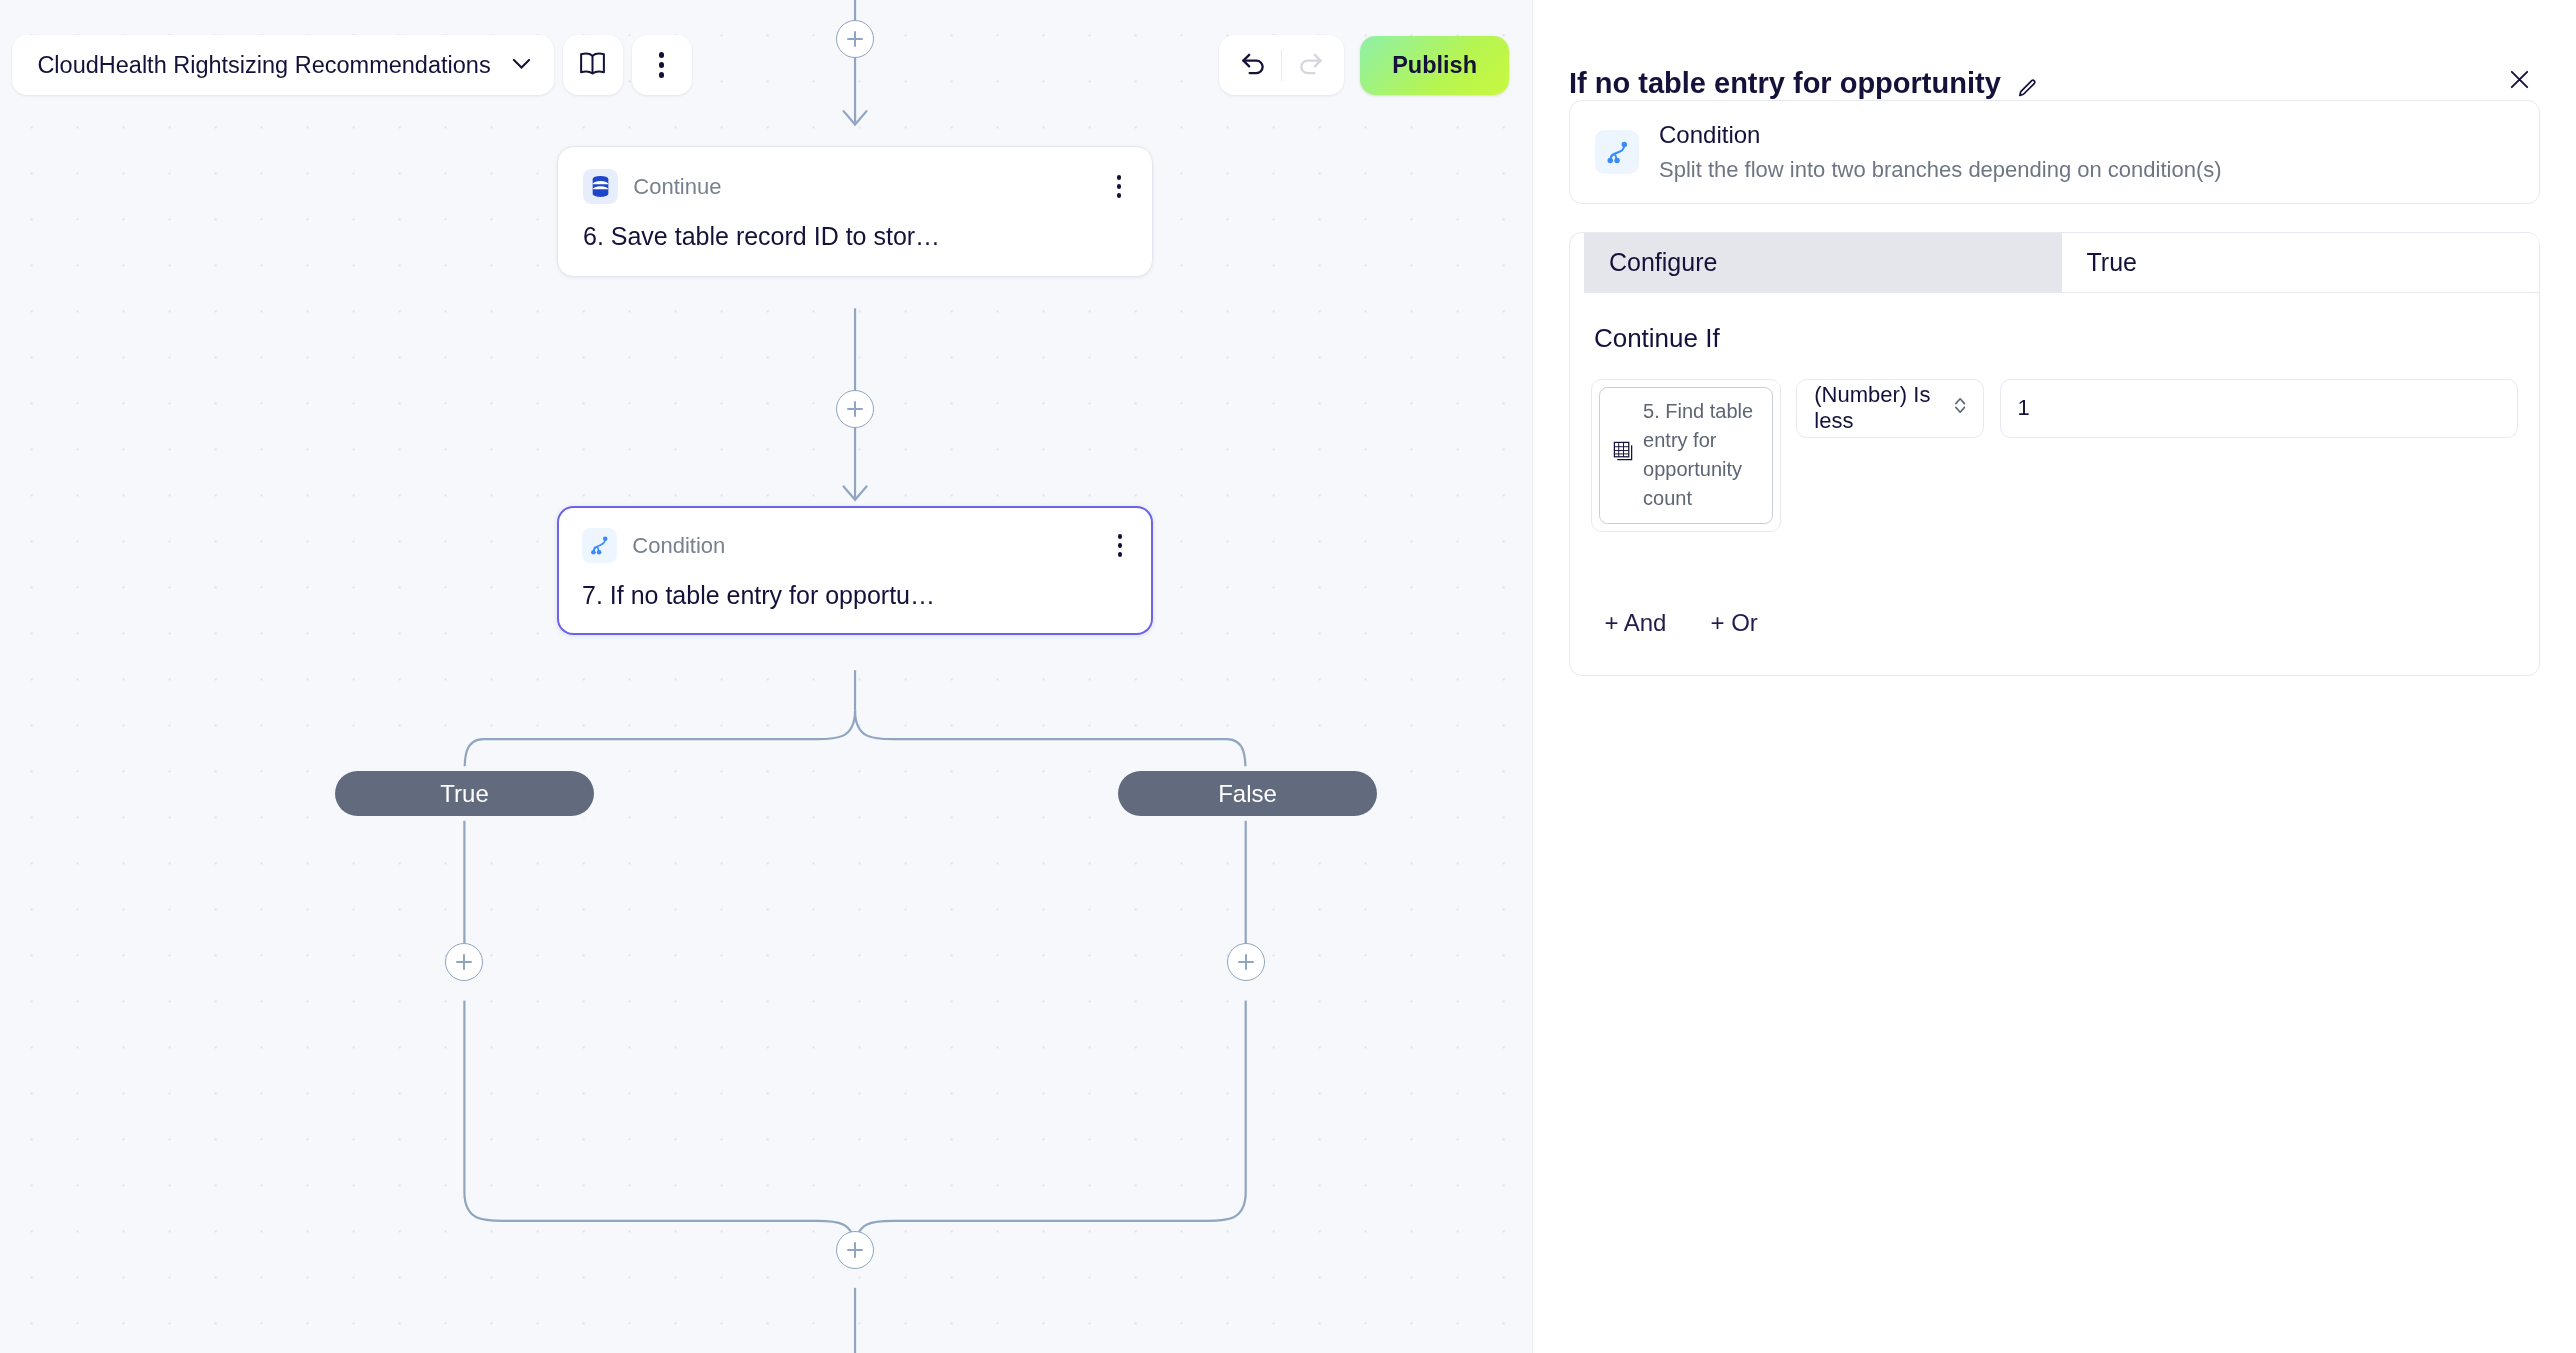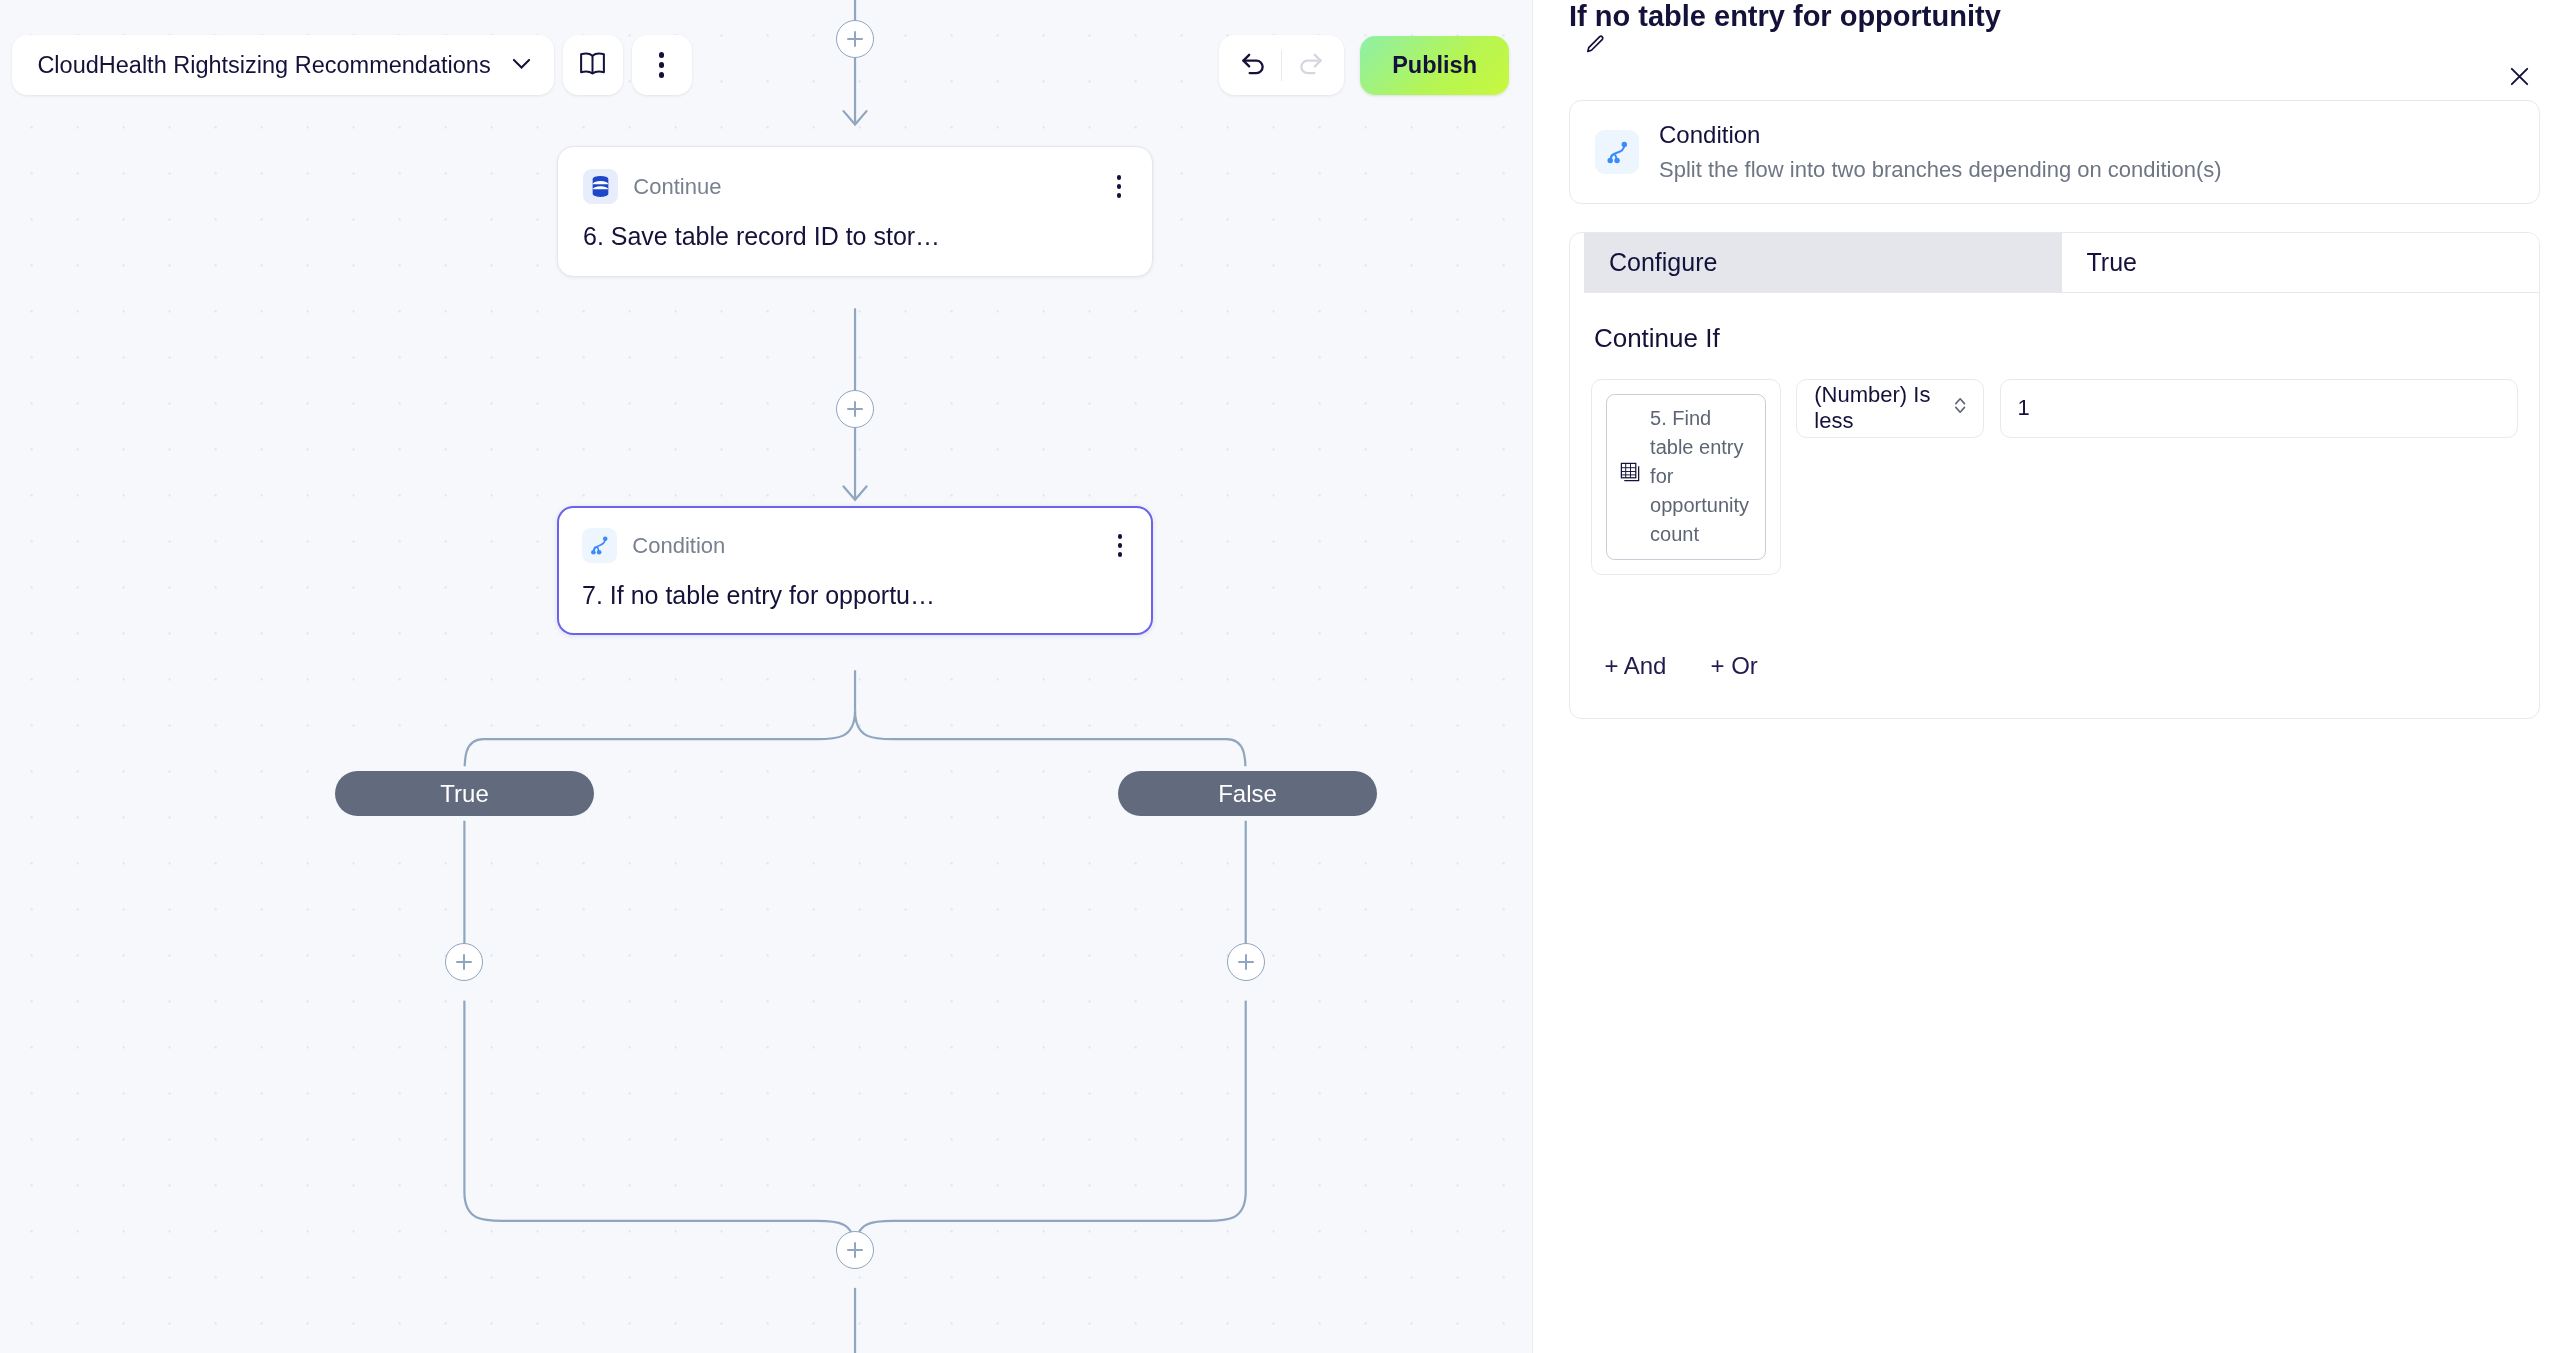--- a/index.html
+++ b/index.html
@@ -88,21 +88,21 @@
   }
   .plusbtn:before, .plusbtn:after { content: ""; position: absolute; background: #8fa5c0; border-radius: 1px; }
   .plusbtn:before { width: 16.3px; height: 2.5px; }
   .plusbtn:after { width: 2.5px; height: 16.3px; }
 
   
   #panel {
     position: absolute; left: 1532px; top: 0; width: 1044px; height: 1353px;
     background: #fff; border-left: 1px solid #eceef3; padding: 0 36px;
   }
-  .p-head { display: flex; align-items: flex-start; height: 100px; flex-direction: column; }
+  .p-head { display: flex; align-items: flex-end; height: 100px; }
   .p-title { font-size: 29px; font-weight: bold; color: #14123a; }
   .p-edit { margin-left: 15.3px; display: flex; align-items: center; cursor: pointer; }
   .p-close { margin-left: auto; cursor: pointer; padding: 7.7px; display: flex; }
 
   .info-card {
     border: 1px solid #e6e9f0; border-radius: 12.4px; padding: 20px 25px;
     display: flex; align-items: center; gap: 20px;
   }
   .info-ico { width: 44px; height: 44px; border-radius: 9.6px; background: #edf5ff; display: flex; align-items: center; justify-content: center; flex: none; }
   .info-name { font-size: 24px; color: #14123a; }
@@ -112,21 +112,21 @@
   .tabs { display: flex; border-bottom: 1px solid #e6e9f0; margin-left: 14px; }
   .tab { flex: 1; height: 59px; display: flex; align-items: center; padding-left: 25px;
          font-size: 25px; color: #14123a; background: #fff; cursor: pointer; }
   .tab.active { background: #e4e6ec; }
   .conf-body { padding: 25px 21px 38px 21px; }
   .continue-if { font-size: 26px; color: #14123a; margin: 4.8px 0 25px 2.9px; }
 
   .cond-row { display: flex; gap: 15.3px; align-items: flex-start; }
   .token-field {
     width: 190px; min-height: 107px; border: 1px solid #e6e9f0; border-radius: 10.5px;
-    padding: 14px; display: flex; cursor: text;
+    padding: 7px; display: flex; cursor: text;
   }
   .token {
     flex: 1; border: 1px solid #c8ccd6; border-radius: 8.6px; background: #fff;
     padding: 9.6px 11.5px; display: flex; gap: 8.6px; align-items: center;
     font-size: 20px; color: #5d6574; line-height: 1.45; cursor: pointer;
   }
   .select-field {
     width: 188px; height: 59px; border: 1px solid #e6e9f0; border-radius: 10.5px;
     display: flex; align-items: center; padding: 0 15.3px 0 17px; gap: 3px;
     font-size: 22px; color: #14123a; cursor: pointer; background: #fff;

